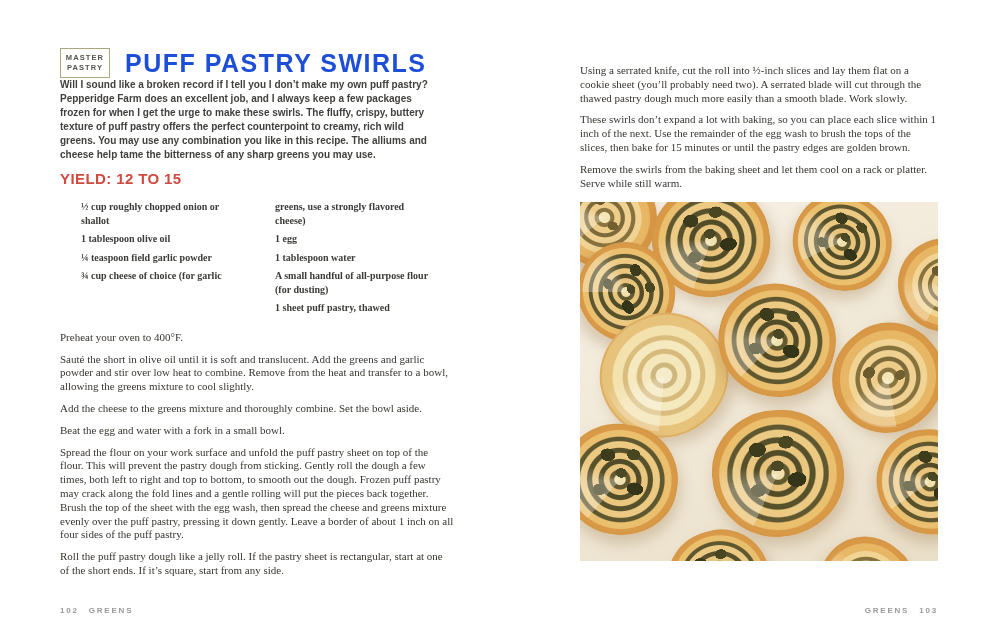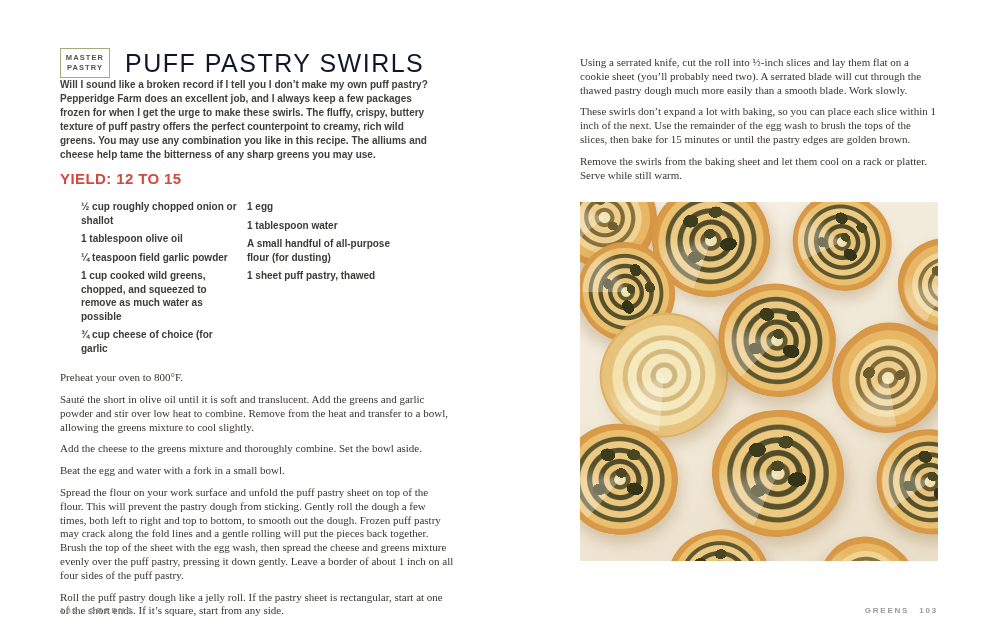--- a/index.html
+++ b/index.html
@@ -12,45 +12,45 @@
   
   .left-page{position:absolute;left:60px;top:48px;width:396px;}
   .title-row{display:flex;align-items:center;}
   .badge{
     width:44px;min-height:16px;border:1.5px solid #a9a87e;
     padding:4px 2px;text-align:center;
     font-size:7.5px;line-height:1.35;letter-spacing:1.1px;
     font-weight:700;color:#55534d;flex:0 0 auto;
   }
   .recipe-title{
-    margin-left:15px;font-size:25px;font-weight:400;color:#0f172a;
+    margin-left:15px;font-size:25px;font-weight:700;color:#1d4ed8;
     letter-spacing:1.5px;white-space:nowrap;
   }
   .intro{
     margin-top:0;width:380px;
     font-size:10px;line-height:14px;font-weight:600;color:#403f3c;
   }
   .yield{
     margin-top:8px;font-size:15px;font-weight:700;
     color:#cf4a40;letter-spacing:0.4px;
   }
   .ingredients{
     margin:13px 0 0 21px;display:grid;
-    grid-template-columns:160px 158px;column-gap:6px;
+    grid-template-columns:160px 158px;column-gap:34px;font-family:Liberation Serif, serif;
   }
   .ingredients ul{list-style:none;margin:0;padding:0;}
   .ingredients li{
     font-size:10px;font-weight:700;color:#3c3b38;
     line-height:13.5px;margin-bottom:5px;
   }
   .instructions{margin-top:11px;width:394px;}
   .instructions p, .right-text p{
     font-family:"Liberation Serif",serif;
     font-size:11px;line-height:13.8px;color:#393530;
-    margin:0 0 8px 0;
+    margin:8px 0 8px 0;
   }
   
   .right-text{position:absolute;left:580px;top:56px;width:360px;}
   .photo{
     position:absolute;left:580px;top:202px;width:358px;height:359px;
     background:linear-gradient(155deg,#f8f2e8 0%,#f1e9d8 45%,#eadfc9 100%);
     overflow:hidden;
   }
   .swirl{
     position:absolute;
@@ -104,33 +104,33 @@
 
   <div class="intro">Will I sound like a broken record if I tell you I don’t make my own puff pastry? Pepperidge Farm does an excellent job, and I always keep a few packages frozen for when I get the urge to make these swirls. The fluffy, crispy, buttery texture of puff pastry offers the perfect counterpoint to creamy, rich wild greens. You may use any combination you like in this recipe. The alliums and cheese help tame the bitterness of any sharp greens you may use.</div>
 
   <div class="yield">YIELD: 12 TO 15</div>
 
   <div class="ingredients">
     <ul id="ing-col1">
         <li>½ cup roughly chopped onion or shallot</li>
         <li>1 tablespoon olive oil</li>
         <li>¼ teaspoon field garlic powder</li>
-        <li>1 cup cooked wild greens, chopped, and squeezed to remove as much water as possible</li>
         <li>¾ cup cheese of choice (for garlic</li>
       </ul>
     <ul id="ing-col2">
+        <li>greens, use a strongly flavored cheese)</li>
         <li>1 egg</li>
         <li>1 tablespoon water</li>
         <li>A small handful of all-purpose flour (for dusting)</li>
         <li>1 sheet puff pastry, thawed</li>
       </ul>
   </div>
 
   <div class="instructions" id="instructions">
-      <p>Preheat your oven to 800°F.</p>
+      <p>Preheat your oven to 400°F.</p>
       <p>Sauté the short in olive oil until it is soft and translucent. Add the greens and garlic powder and stir over low heat to combine. Remove from the heat and transfer to a bowl, allowing the greens mixture to cool slightly.</p>
       <p>Add the cheese to the greens mixture and thoroughly combine. Set the bowl aside.</p>
       <p>Beat the egg and water with a fork in a small bowl.</p>
       <p>Spread the flour on your work surface and unfold the puff pastry sheet on top of the flour. This will prevent the pastry dough from sticking. Gently roll the dough a few times, both left to right and top to bottom, to smooth out the dough. Frozen puff pastry may crack along the fold lines and a gentle rolling will put the pieces back together. Brush the top of the sheet with the egg wash, then spread the cheese and greens mixture evenly over the puff pastry, pressing it down gently. Leave a border of about 1 inch on all four sides of the puff pastry.</p>
       <p>Roll the puff pastry dough like a jelly roll. If the pastry sheet is rectangular, start at one of the short ends. If it’s square, start from any side.</p>
     </div>
 </div>
 
 <div class="right-text" id="right-text">
     <p>Using a serrated knife, cut the roll into ½-inch slices and lay them flat on a cookie sheet (you’ll probably need two). A serrated blade will cut through the thawed pastry dough much more easily than a smooth blade. Work slowly.</p>

